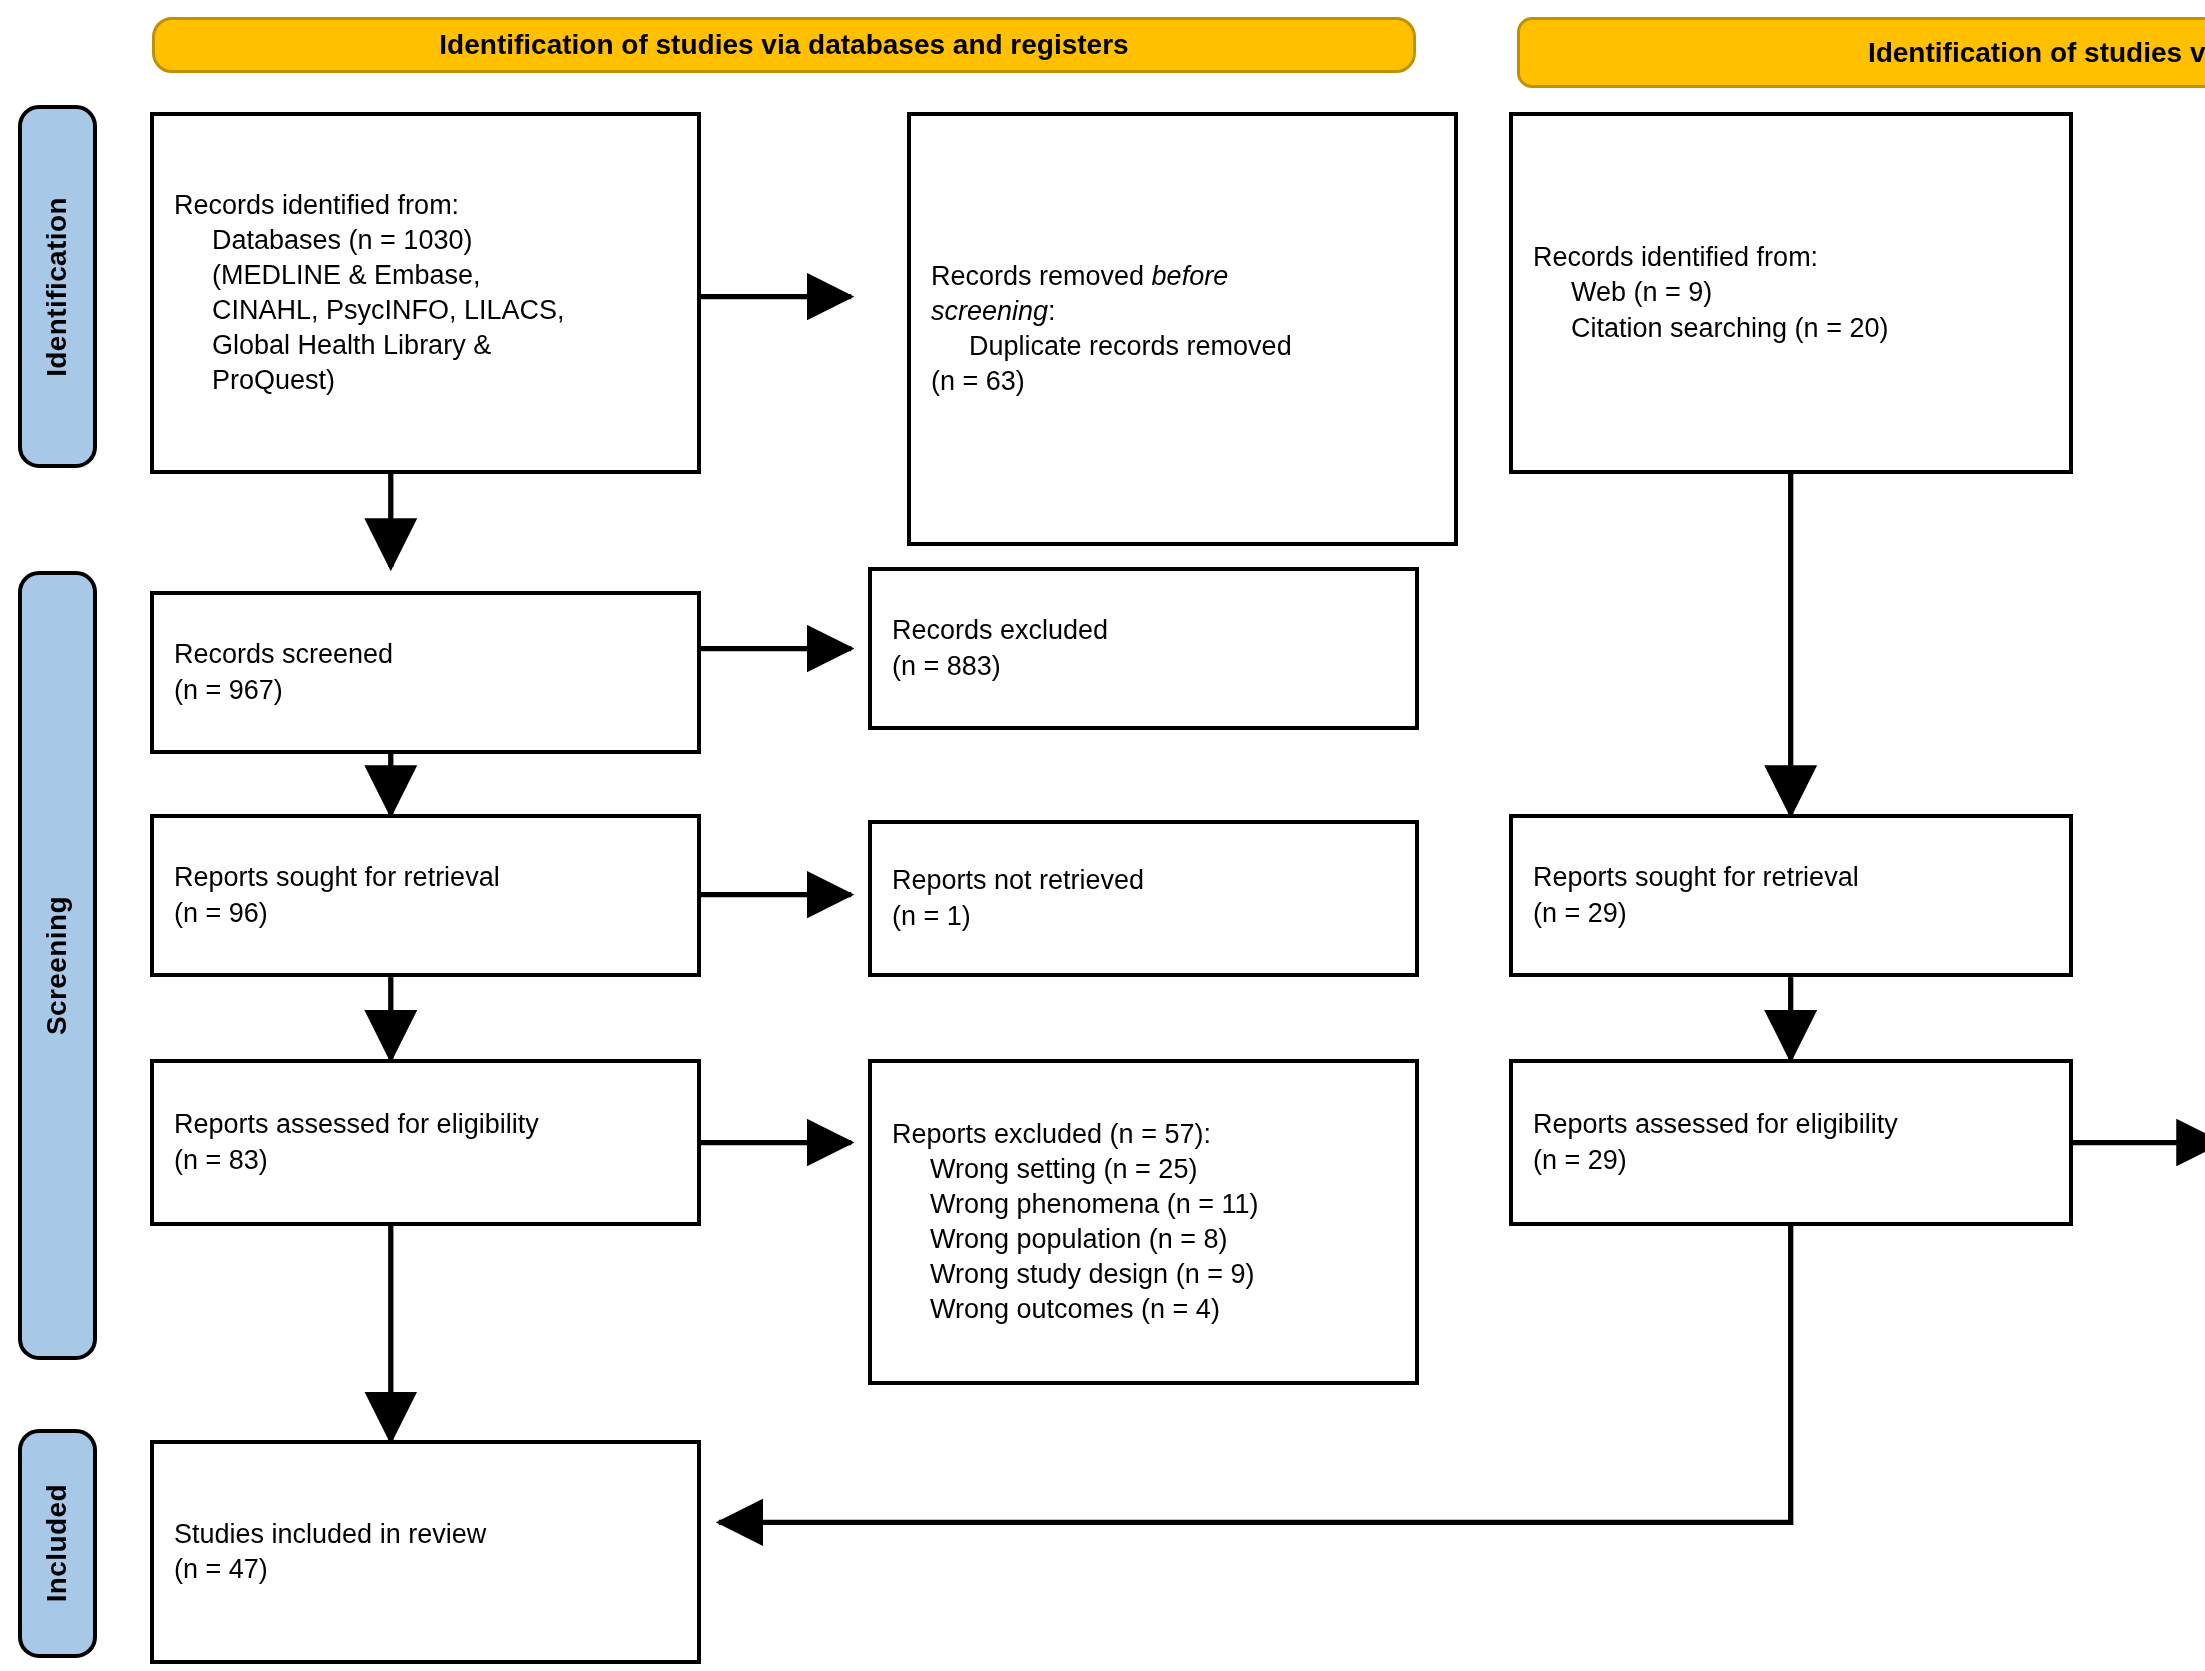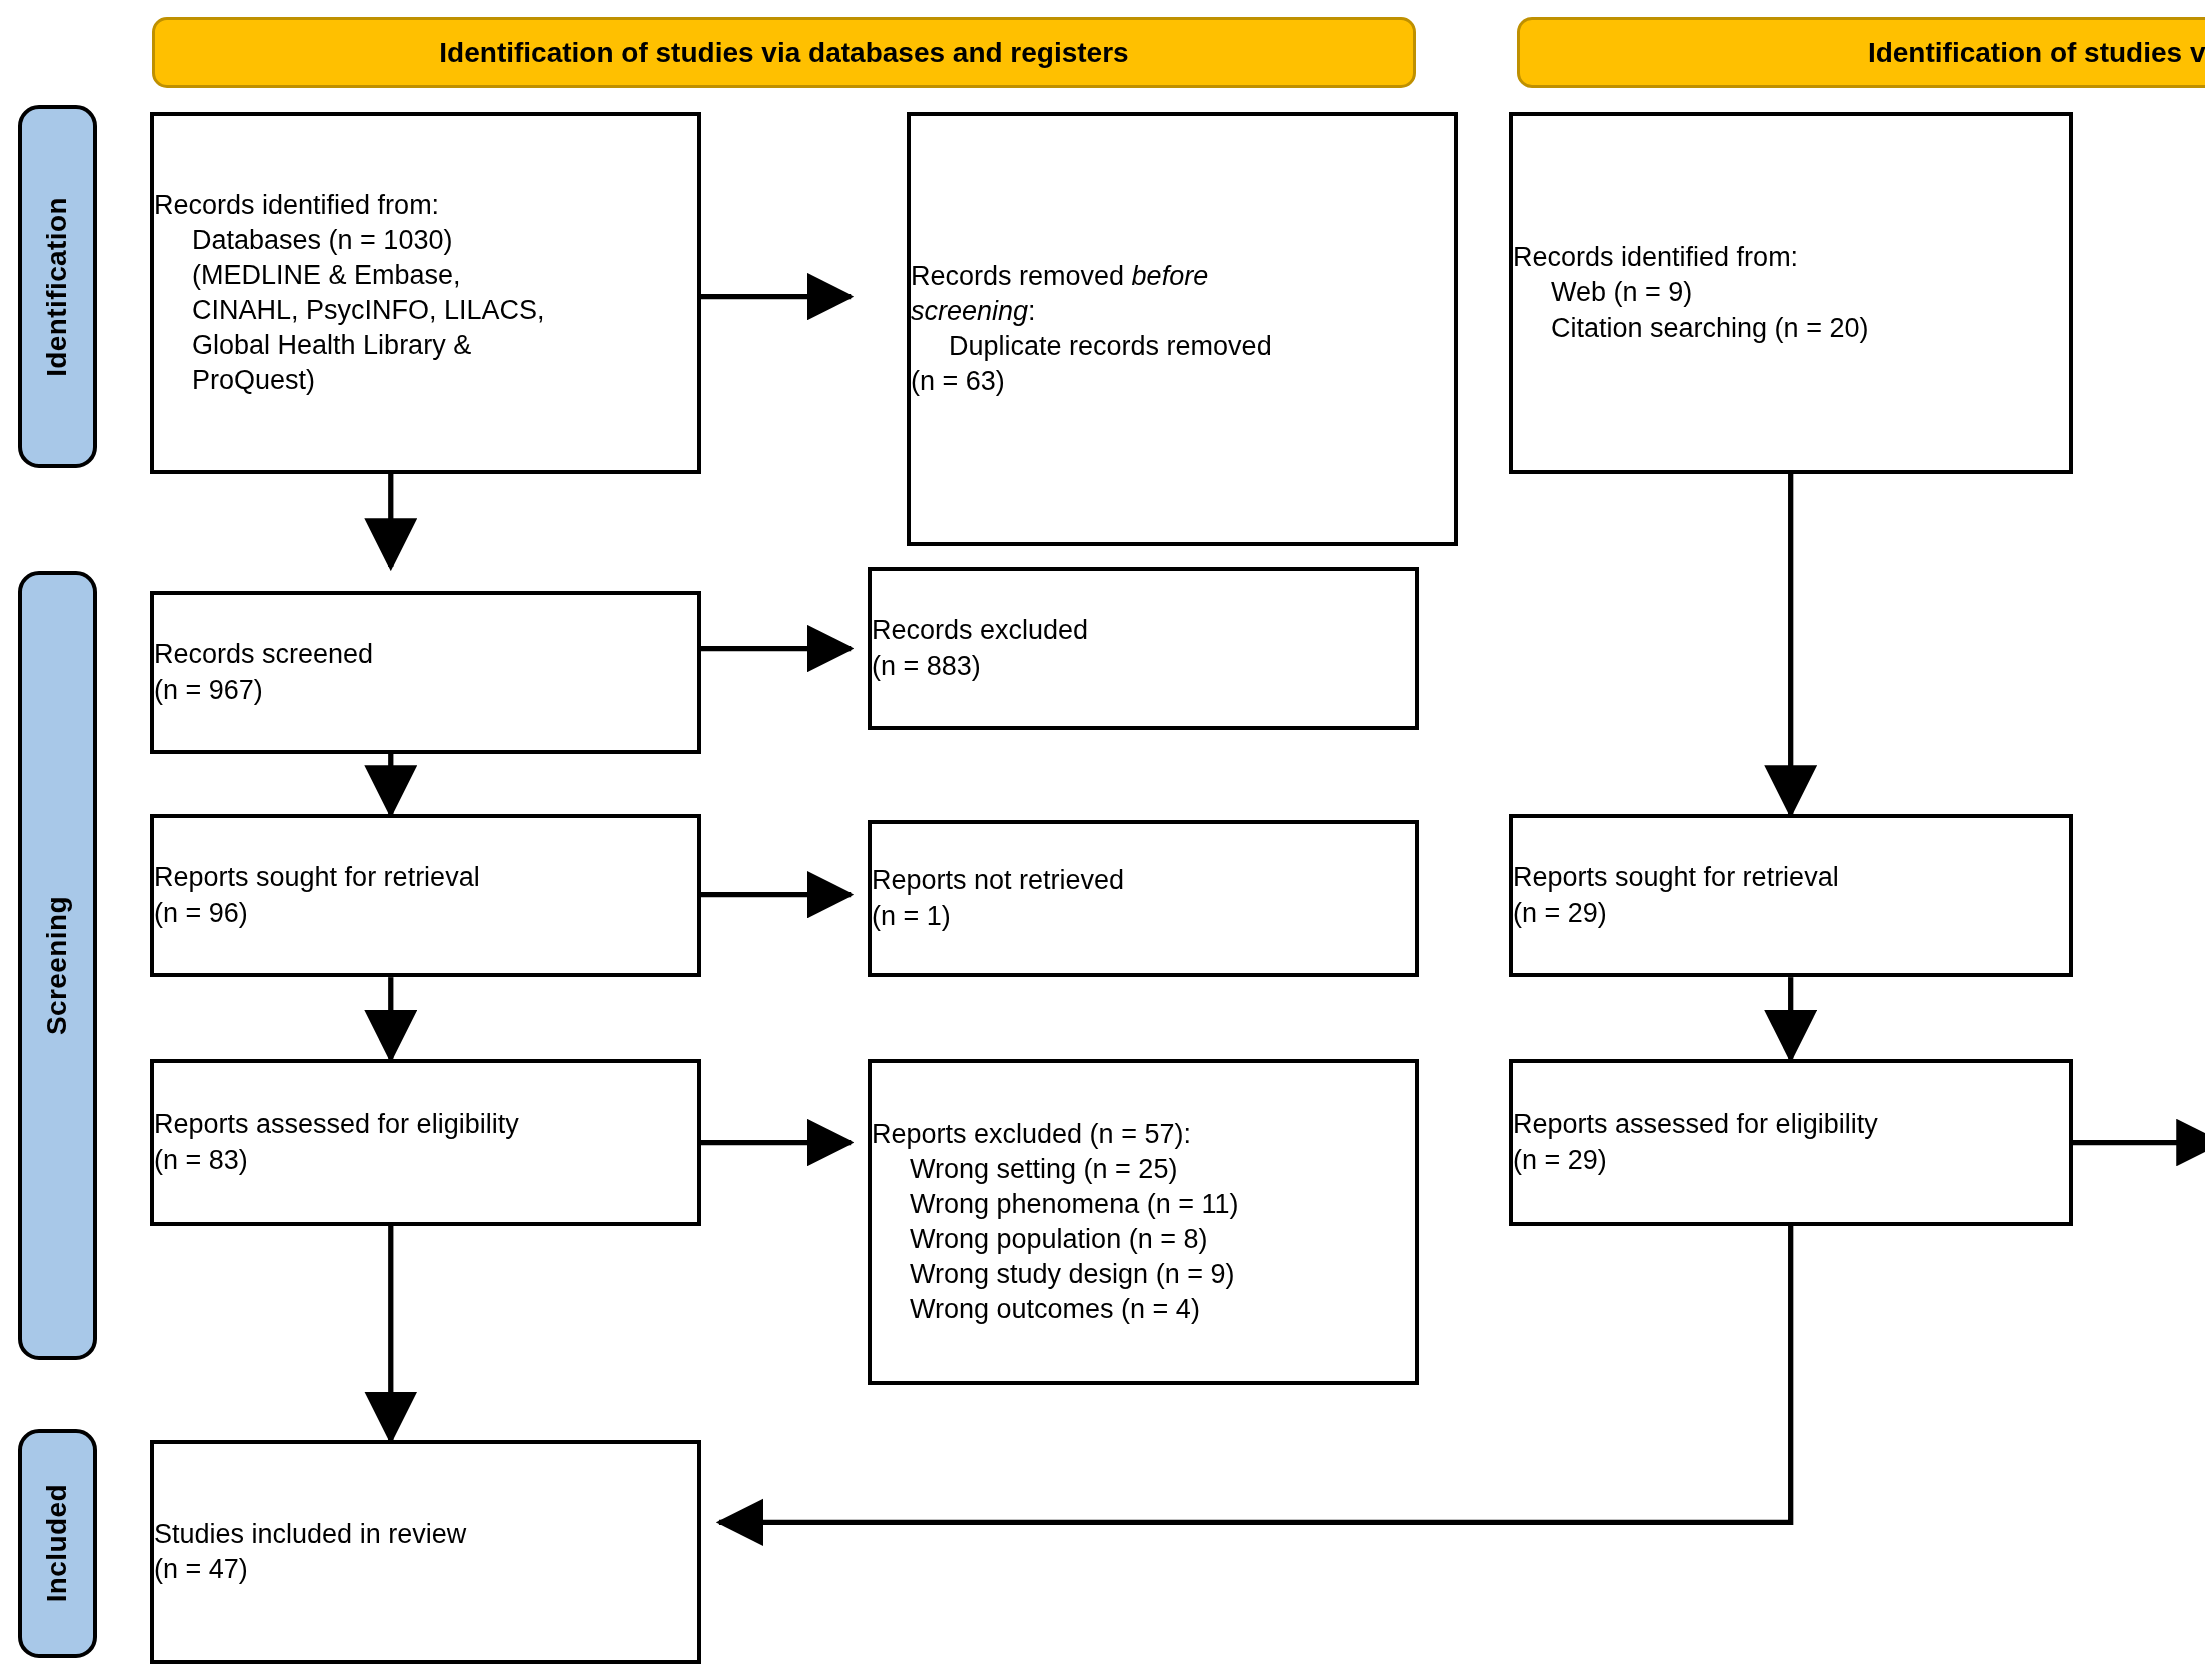--- a/index.html
+++ b/index.html
@@ -38,21 +38,21 @@
   }
 
   .box{
     position:absolute;
     background:#fff;
     border:4px solid #000;
     box-sizing:border-box;
     display:flex;align-items:center;
   }
   .box .txt{
-    padding-right:8.8px;
+    padding-left:20px;padding-right:8.8px;
     font-size:27px;line-height:1.30;color:#000;
     width:100%;
   }
   .box .txt .ind{ padding-left:38px; display:block; }
   .ital{ font-style:italic; }
 </style>
 </head>
 <body>
 
 <div id="stage">
@@ -62,21 +62,21 @@
   </div>
 
   <div class="phase-label" style="left:17.6px;top:571px;width:79px;height:789px;">
     <span>Screening</span>
   </div>
 
   <div class="phase-label" style="left:17.6px;top:1429px;width:79px;height:229px;">
     <span>Included</span>
   </div>
 
-  <div class="hdr" style="left:152px;top:17px;width:1264px;height:71px;">
+  <div class="hdr" style="left:152px;top:17px;width:1264px;height:56px;border-radius:20px;">
     <span>Identification of studies via databases and registers</span>
   </div>
 
   <div class="hdr" style="left:1517px;top:17px;width:1265px;height:71px;">
     <span>Identification of studies via other methods</span>
   </div>
 
   <svg class="layer" viewBox="0 0 6328 3790">
     <defs>
       <marker id="ah" markerWidth="9" markerHeight="9" refX="8.4" refY="4.5" orient="auto" markerUnits="strokeWidth">

